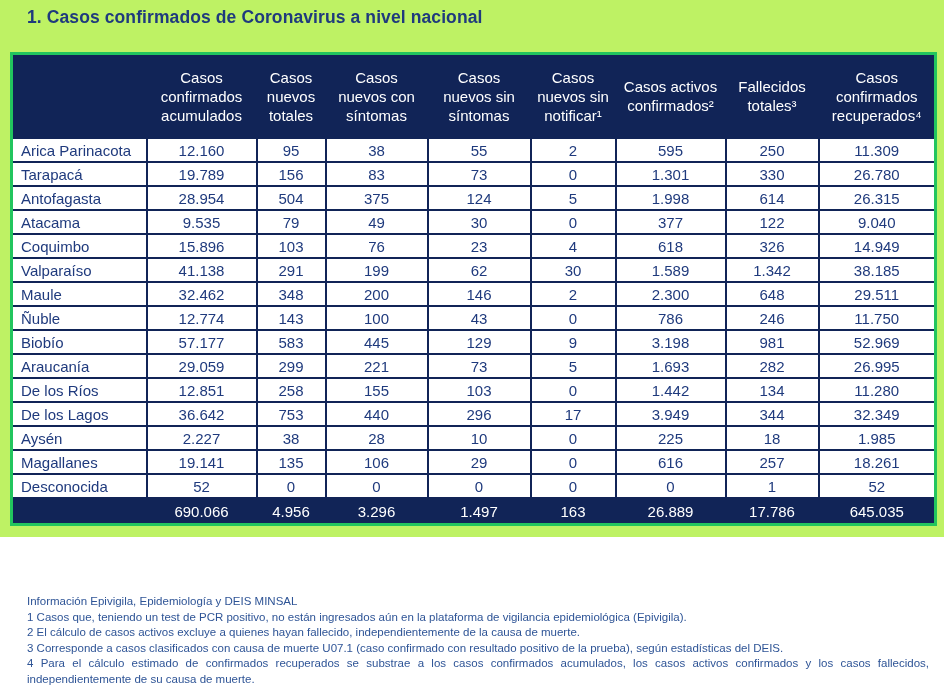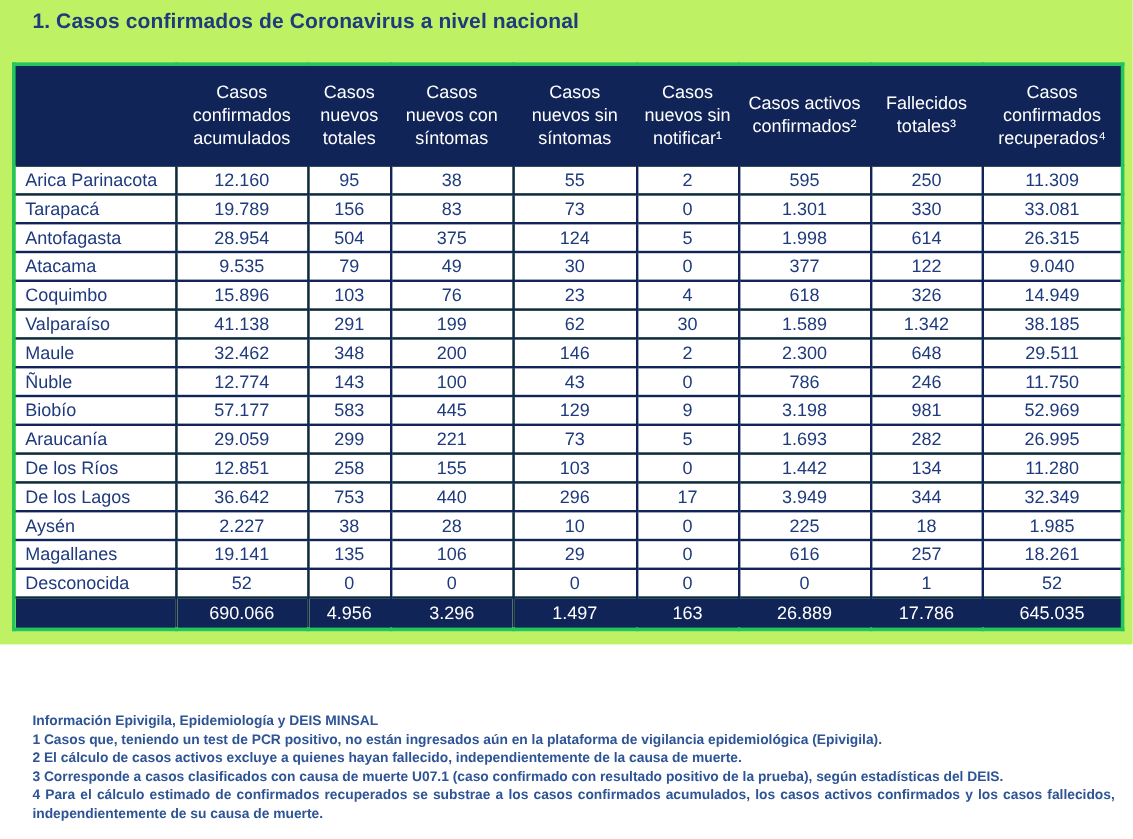--- a/index.html
+++ b/index.html
@@ -79,21 +79,20 @@
     height: 22px;
   }
   .footer {
     position: absolute;
     left: 27px;
     top: 594px;
     width: 902px;
     font-size: 11.5px;
     line-height: 15.5px;
     color: #2e5496;
-    font-weight: bold;
   }
   .footer .note-justified {
     text-align: justify;
   }
 </style>
 </head>
 <body>
 
 <div class="page">
 
@@ -138,21 +137,21 @@
         </tr>
         <tr>
           <td class="region">Tarapacá</td>
           <td class="num">19.789</td>
           <td class="num">156</td>
           <td class="num">83</td>
           <td class="num">73</td>
           <td class="num">0</td>
           <td class="num">1.301</td>
           <td class="num">330</td>
-          <td class="num">33.081</td>
+          <td class="num">26.780</td>
         </tr>
         <tr>
           <td class="region">Antofagasta</td>
           <td class="num">28.954</td>
           <td class="num">504</td>
           <td class="num">375</td>
           <td class="num">124</td>
           <td class="num">5</td>
           <td class="num">1.998</td>
           <td class="num">614</td>

